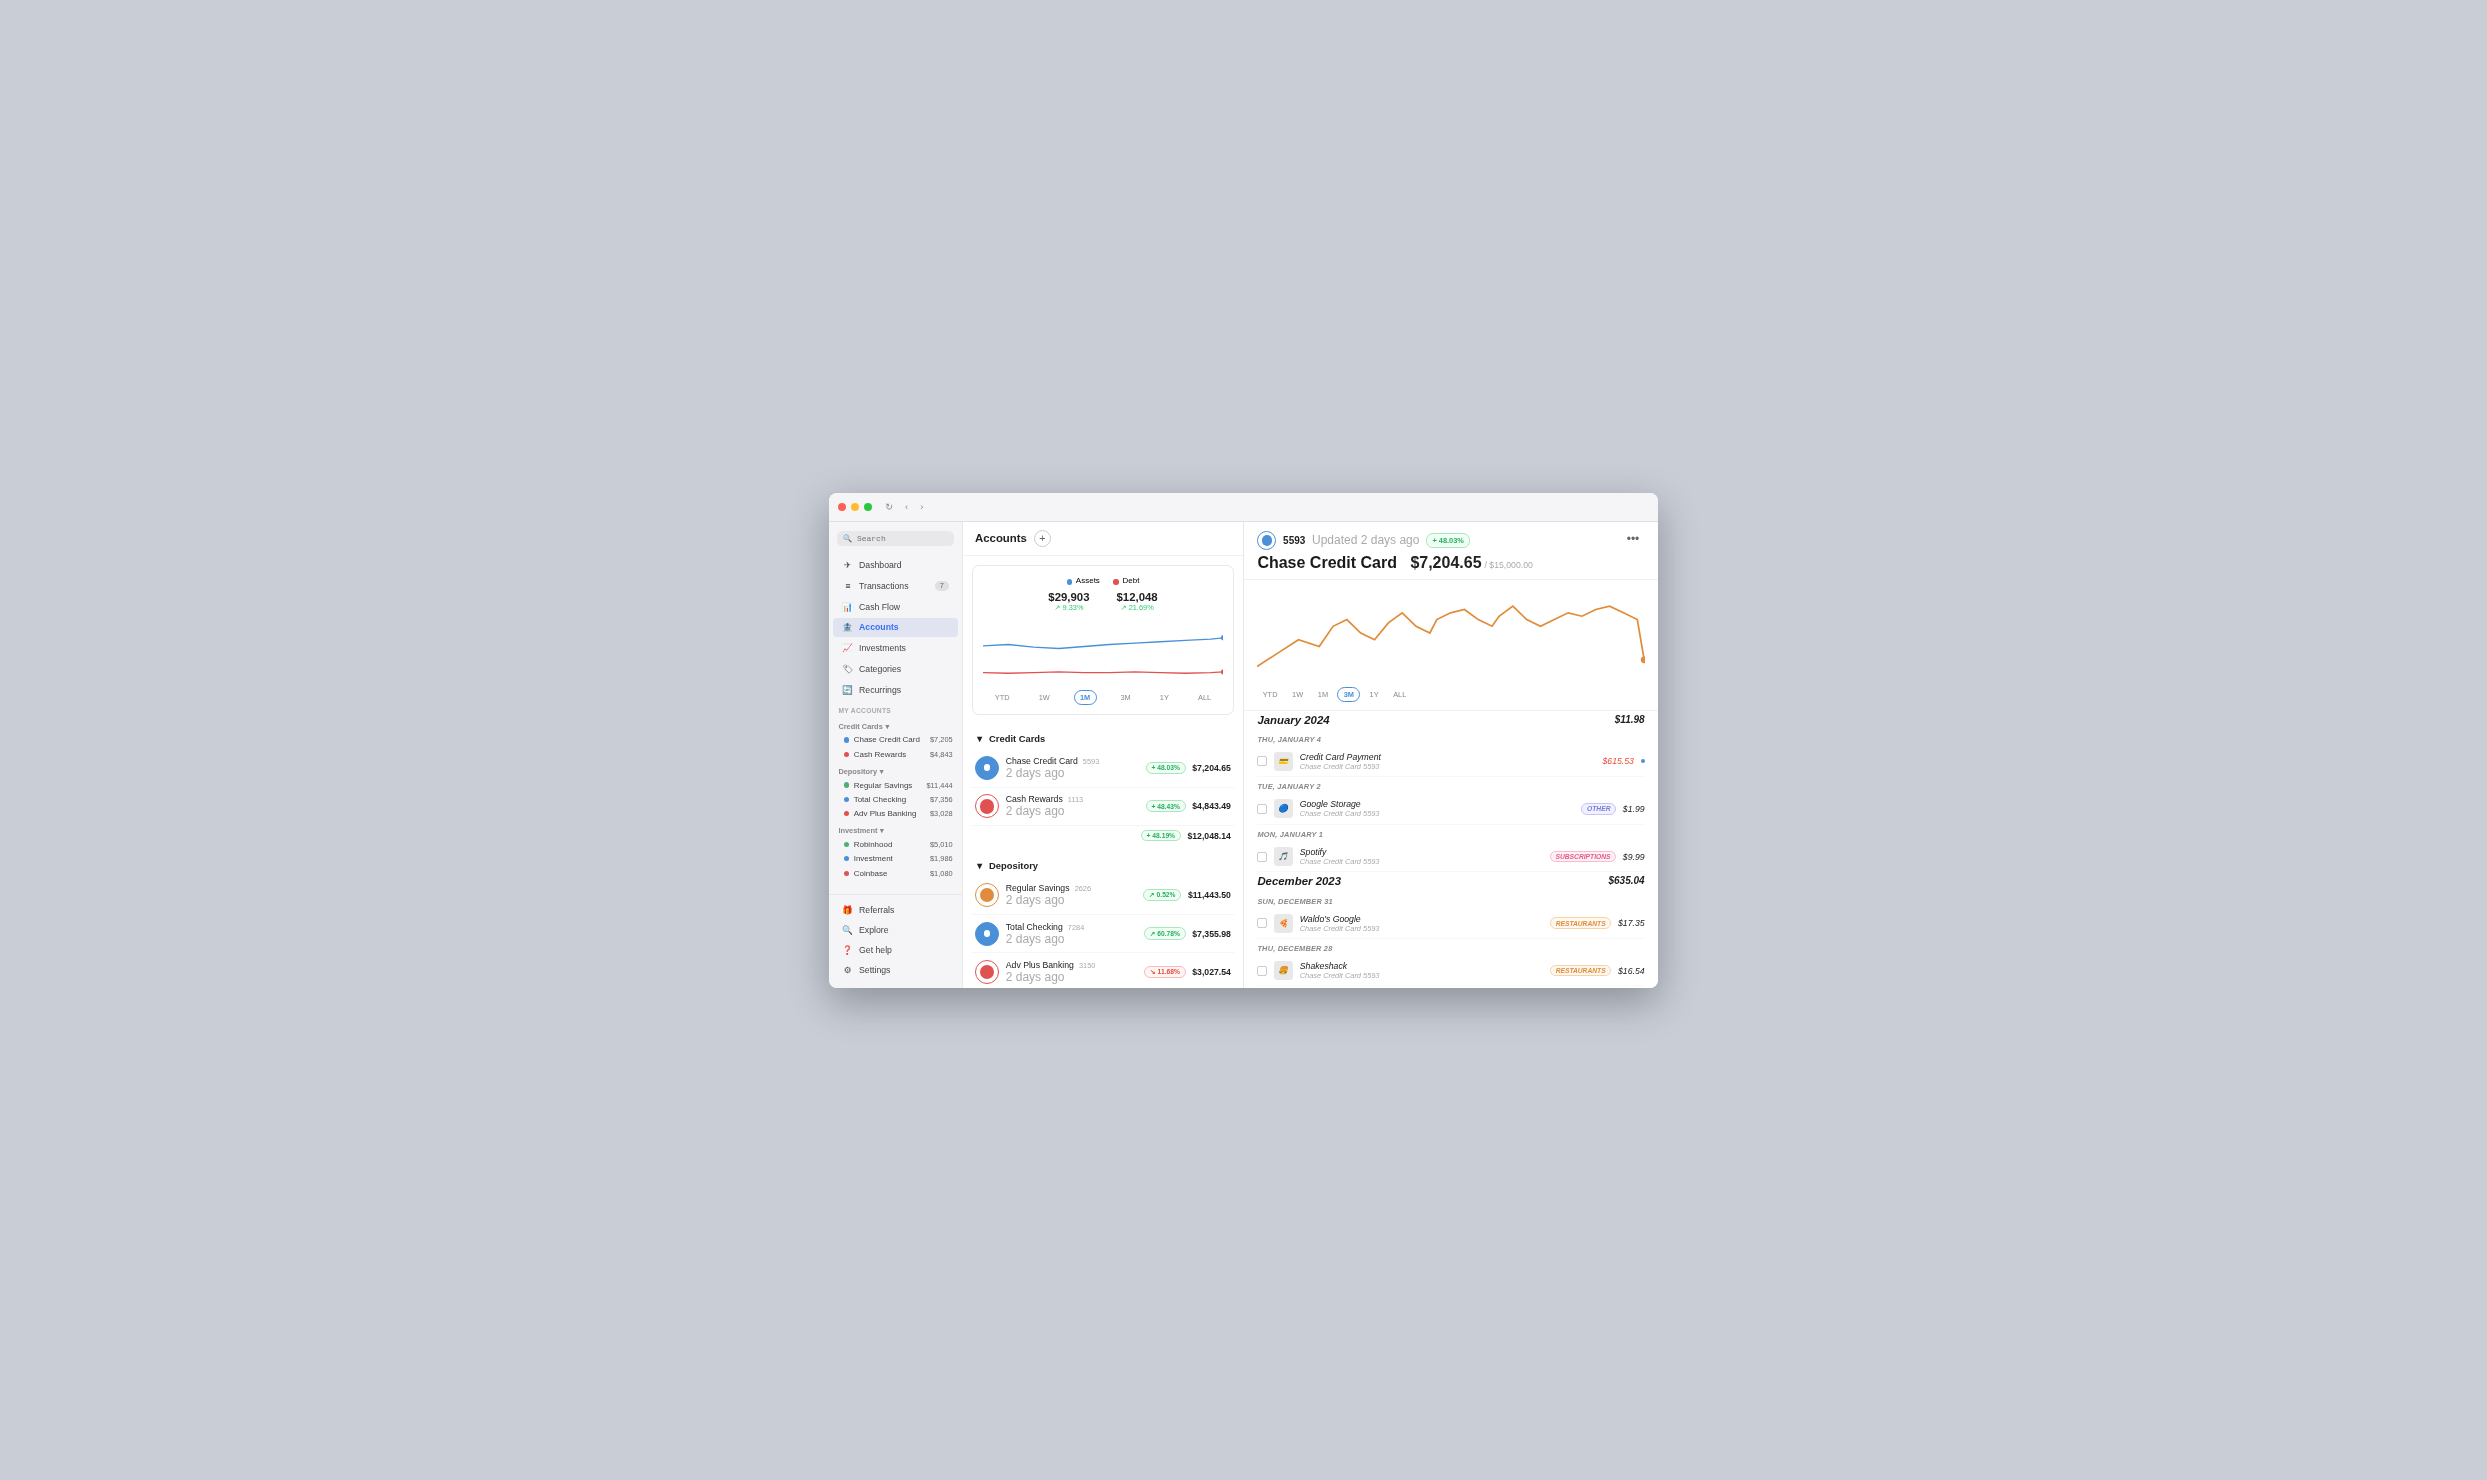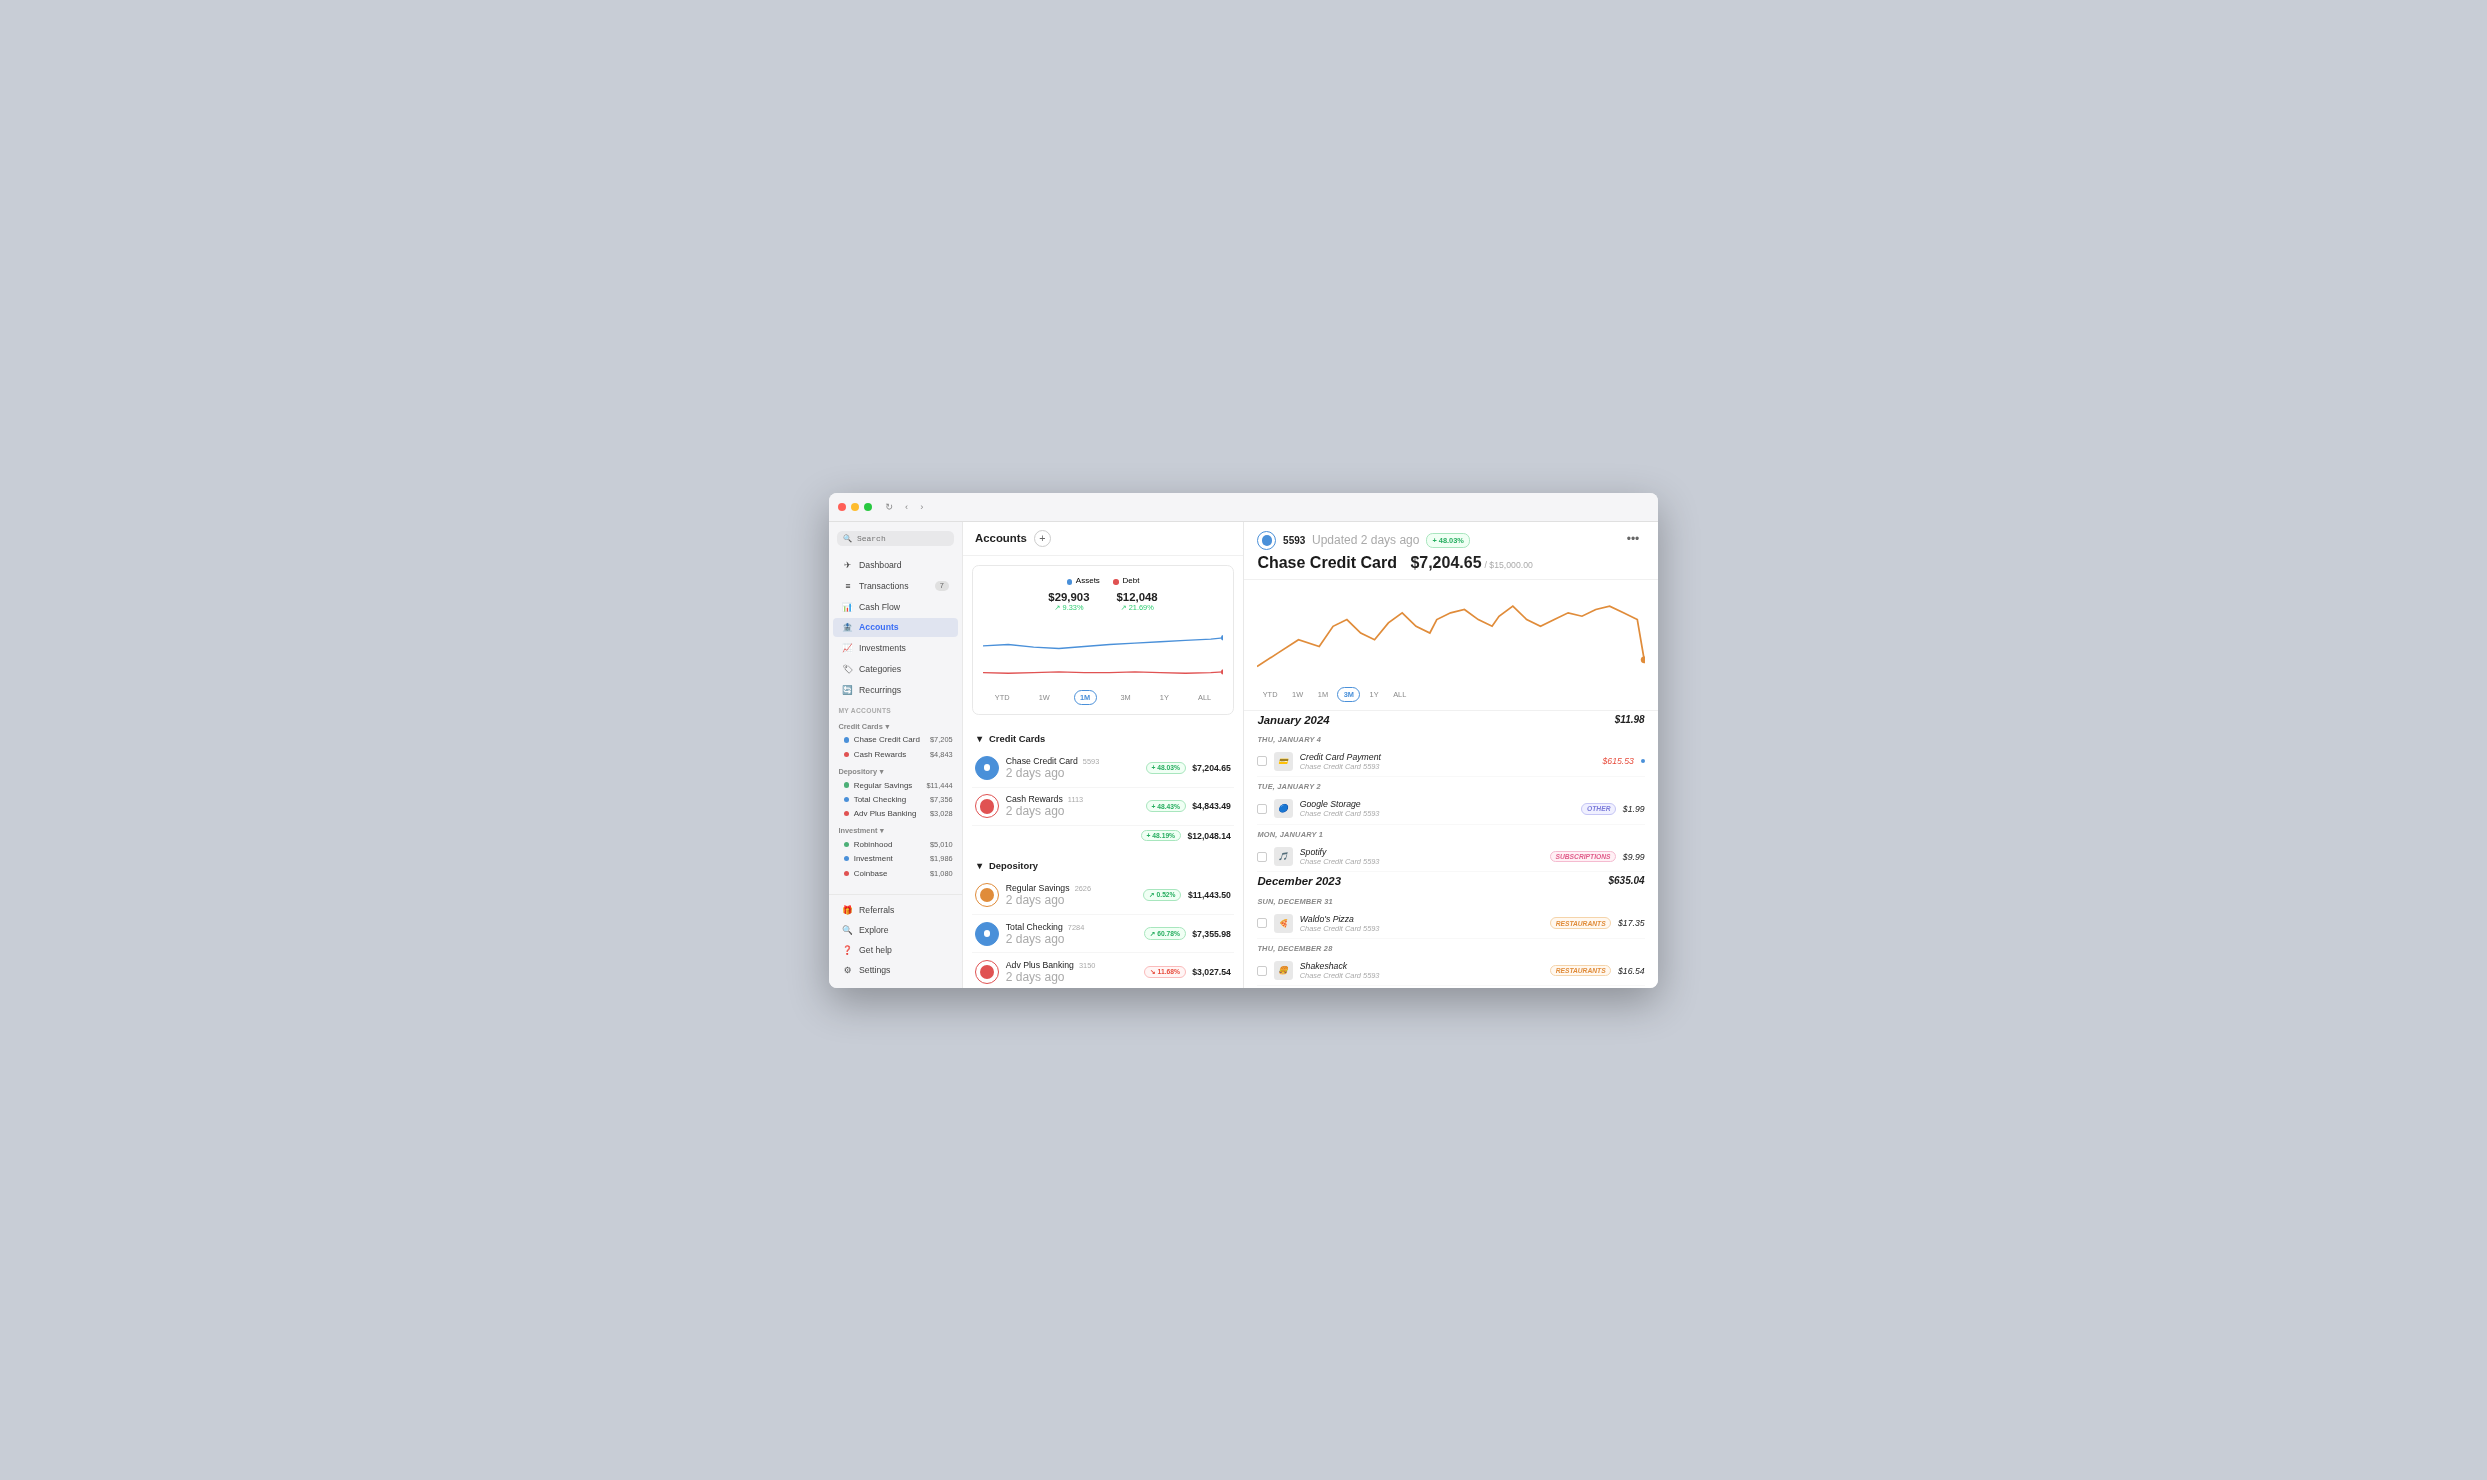--- a/index.html
+++ b/index.html
@@ -718,21 +718,21 @@
             <div class="month-header">
               <span>December 2023</span>
               <span class="month-total">$635.04</span>
             </div>
 
             <div class="date-header">SUN, DECEMBER 31</div>
             <div class="transaction-row">
               <div class="tx-checkbox"></div>
               <div class="tx-icon">🍕</div>
               <div class="tx-info">
-                <div class="tx-name">Waldo's Pizza</div>
+                <div class="tx-name">Waldo's Google</div>
                 <div class="tx-account">Chase Credit Card 5593</div>
               </div>
               <span class="tx-category cat-restaurant">RESTAURANTS</span>
               <span class="tx-amount">$17.35</span>
             </div>
 
             <div class="date-header">THU, DECEMBER 28</div>
             <div class="transaction-row">
               <div class="tx-checkbox"></div>
               <div class="tx-icon">🍔</div>

